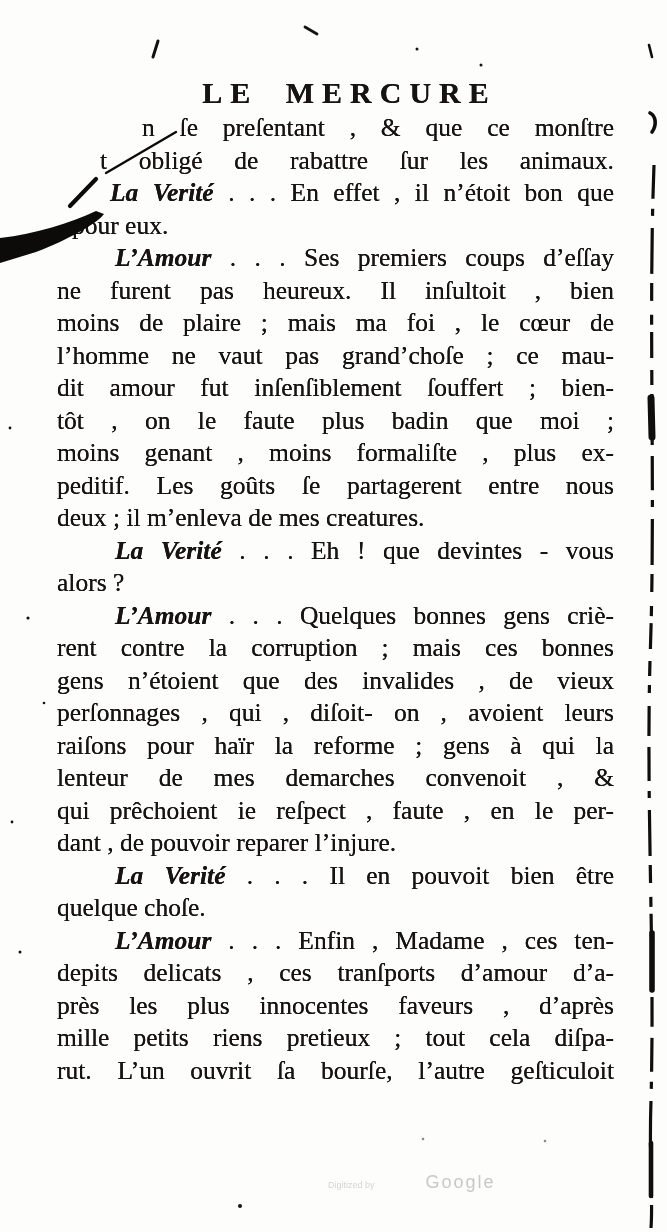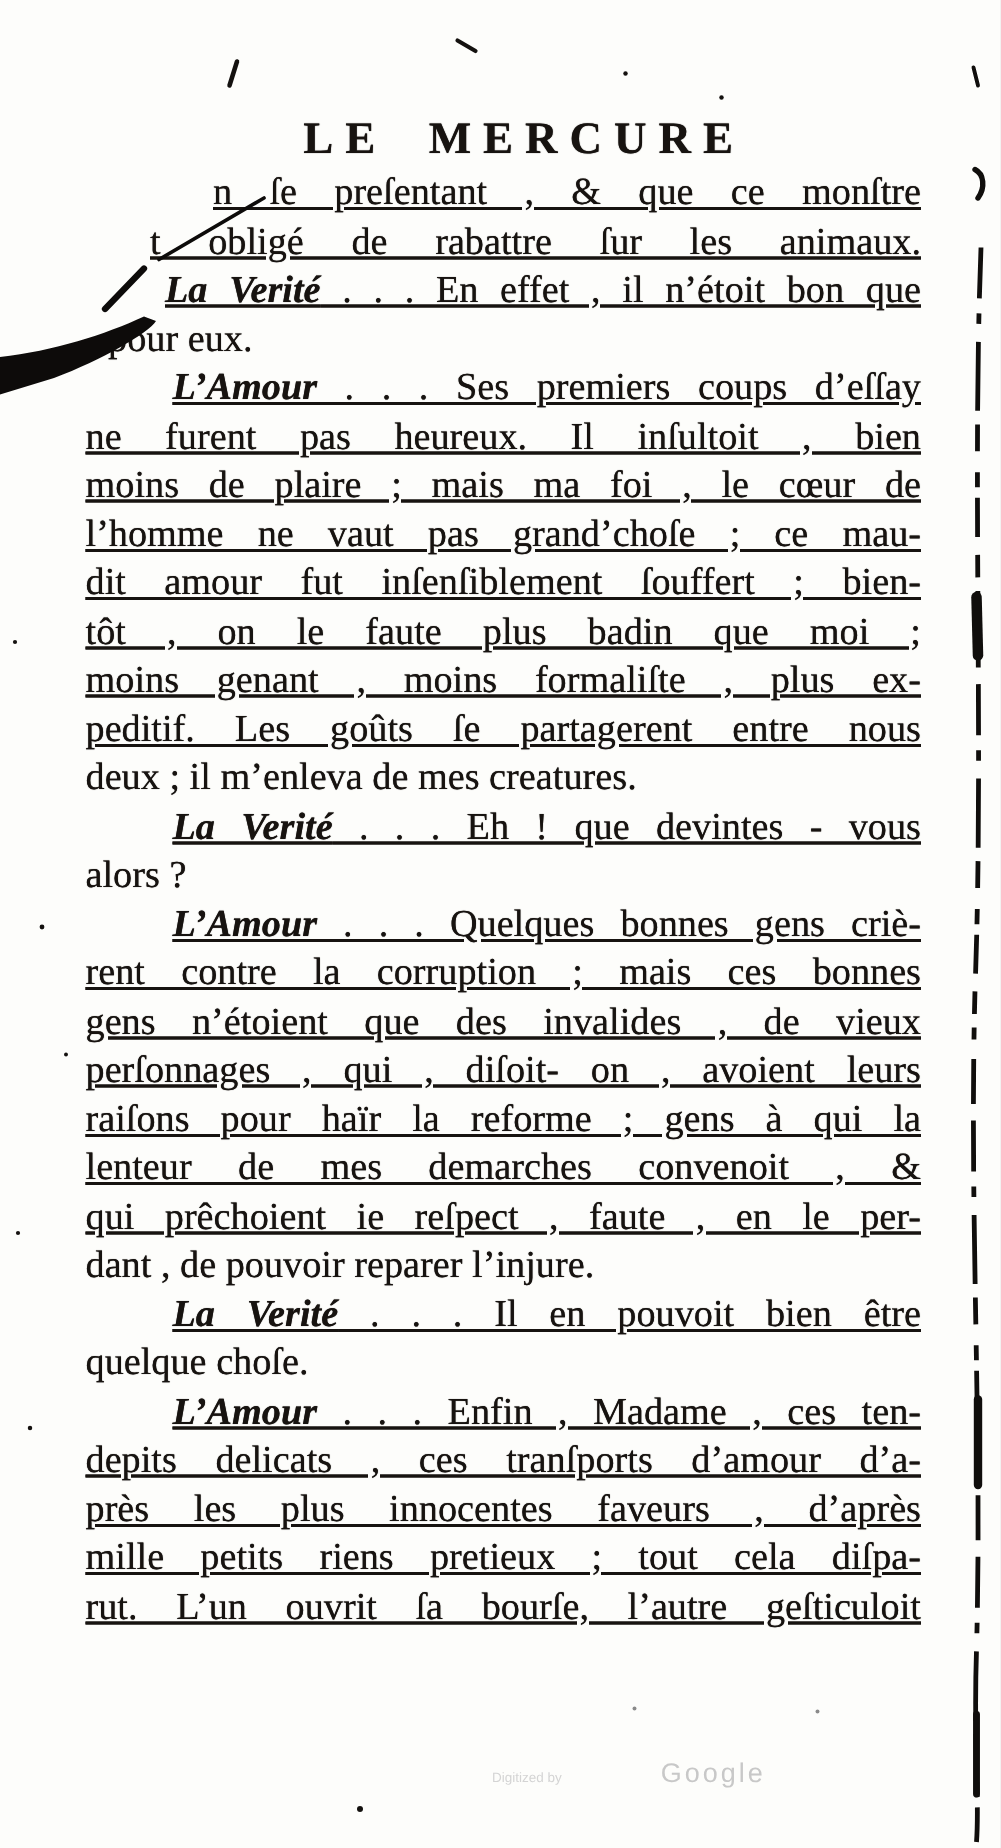--- a/index.html
+++ b/index.html
@@ -25,26 +25,26 @@
   }
   .textblock {
     position:absolute;
     top:112px; left:57px;
     width:557px;
     font-size:25.5px;
     line-height:32.5px;
     text-shadow:0 0 0.5px currentColor;
   }
   .line { height:32.5px; }
-  .line.j { text-align:justify; text-align-last:justify;text-decoration:underline; }
+  .line.j { text-align:justify; text-align-last:justify; }
   .speaker { font-style:italic; font-weight:bold; }
   .watermark {
     position:absolute;
     left:328px; top:1172px;
-    display:flex; align-items:baseline; gap:23px;
+    display:flex; align-items:baseline; gap:8px;
     user-select:none;
   }
   .wm-prefix {
     font-family:"Liberation Sans",sans-serif;
     font-size:9px;
     color:#d4d4d4;
   }
   .wm-brand {
     font-family:Liberation Sans, sans-serif;
     font-size:18px;

